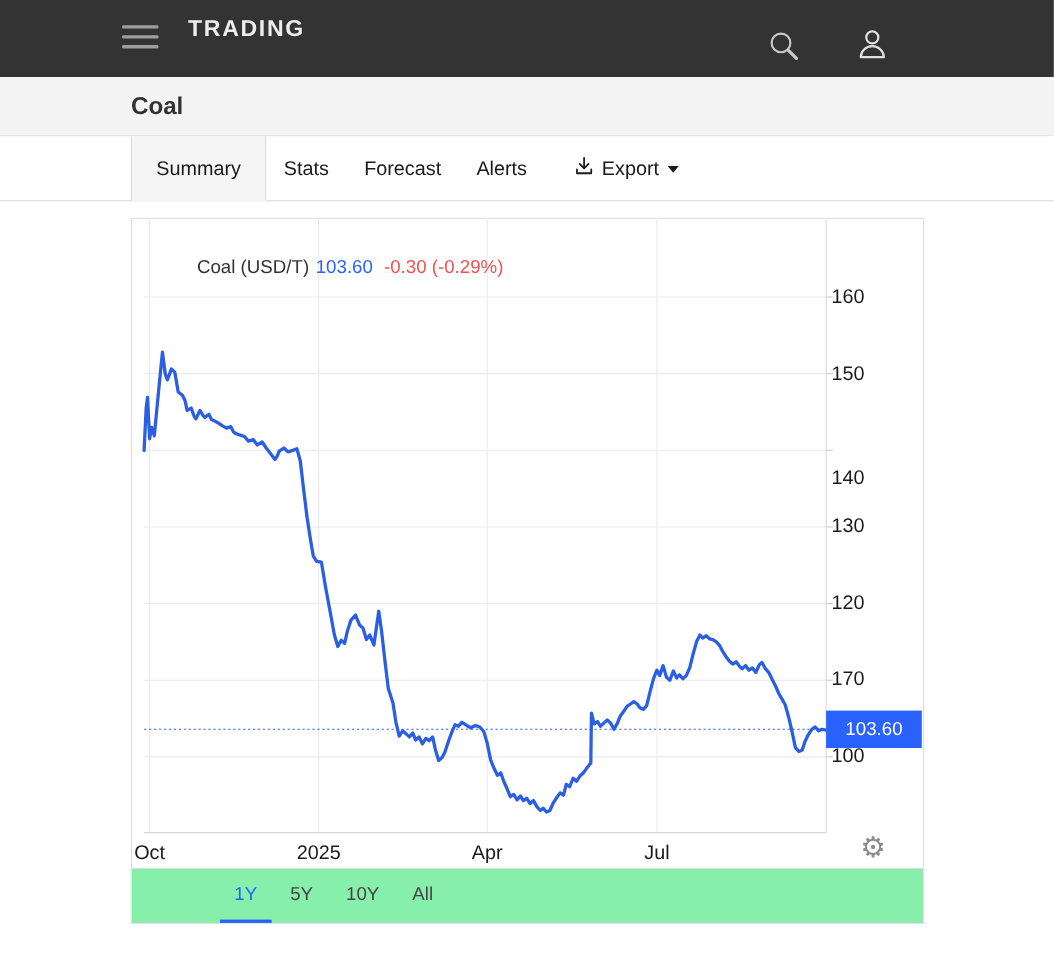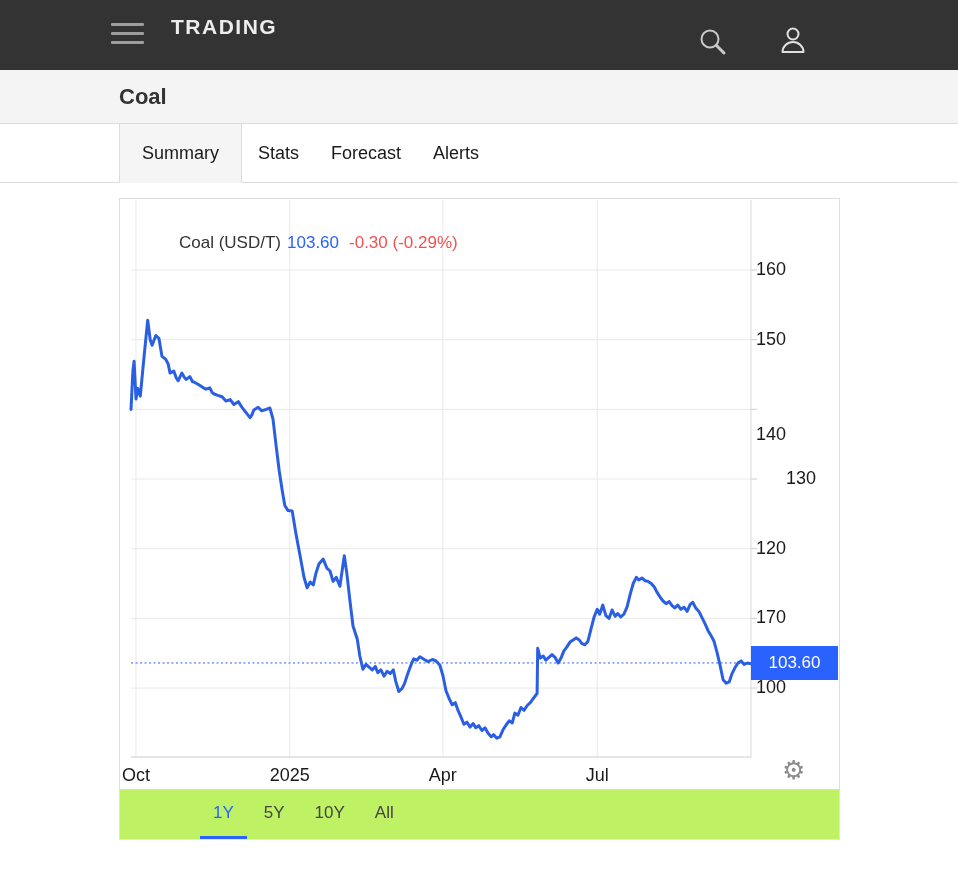--- a/index.html
+++ b/index.html
@@ -41,21 +41,21 @@
   .chart-title .price{color:#2962ff;margin-left:6px;}
   .chart-title .change{color:#ef5350;margin-left:10px;}
   #plot-svg{position:absolute;left:11px;top:1px;overflow:visible;}
   .y-label{position:absolute;left:636px;width:60px;font-size:18px;color:#1a1a1a;text-align:left;}
   .x-label{position:absolute;top:566px;width:60px;font-size:18px;color:#1a1a1a;text-align:center;}
   .price-badge{position:absolute;left:631px;width:87px;height:34px;background:#2962ff;color:#fff;
     font-size:17px;display:flex;align-items:center;justify-content:center;}
   .gear{position:absolute;left:662px;top:558px;font-size:26px;color:#8c8c8c;cursor:pointer;line-height:1;}
 
   
-  .range-bar{position:absolute;left:119px;top:790px;width:721px;height:50px;background:#bef264;
+  .range-bar{position:absolute;left:119px;top:790px;width:721px;height:50px;background:#86efac;
     border:1px solid #e3e3e3;border-top:none;box-sizing:border-box;display:flex;align-items:stretch;
     padding-left:80px;}
   .range-opt{display:flex;align-items:center;padding:0 13px;font-size:17px;color:#444;cursor:pointer;
     border-bottom:3px solid transparent;box-sizing:border-box;margin-right:4px;}
   .range-opt.active{color:#2962ff;border-bottom:3px solid #2962ff;}
 </style>
 </head>
 <body>
 
 <div class="app-header">
@@ -82,20 +82,31 @@
 </div>
 
 <div class="title-band"></div>
 <div class="page-title">Coal</div>
 
 <div class="tab-row">
   <div class="tab active">Summary</div>
   <div class="tab">Stats</div>
   <div class="tab">Forecast</div>
   <div class="tab">Alerts</div>
+  <div class="tab export">
+    <span>
+      <svg width="20" height="20" viewBox="0 0 20 20" fill="none" stroke="#1a1a1a" stroke-width="1.6" stroke-linecap="round" stroke-linejoin="round">
+        <path d="M10 2.5 v9"></path>
+          <path d="M6 8 l4 4 4 -4"></path>
+          <path d="M3.5 13 v3.5 h13 v-3.5"></path>
+      </svg>
+    </span>
+    <span>Export</span>
+    <span class="caret-down"></span>
+  </div>
 </div>
 
 <div class="chart-card">
   <svg id="plot-svg" width="620" height="557" viewBox="0 0 620 557">
       <line x1="0" y1="70.01835000000007" x2="620" y2="70.01835000000007" stroke="#e9e9e9" stroke-width="1"></line>
       <line x1="620" y1="70.01835000000007" x2="626" y2="70.01835000000007" stroke="#cccccc" stroke-width="1"></line>
       <line x1="0" y1="139.68835000000007" x2="620" y2="139.68835000000007" stroke="#e9e9e9" stroke-width="1"></line>
       <line x1="620" y1="139.68835000000007" x2="626" y2="139.68835000000007" stroke="#cccccc" stroke-width="1"></line>
       <line x1="0" y1="209.35835000000006" x2="620" y2="209.35835000000006" stroke="#e9e9e9" stroke-width="1"></line>
       <line x1="620" y1="209.35835000000006" x2="626" y2="209.35835000000006" stroke="#cccccc" stroke-width="1"></line>
@@ -118,21 +129,21 @@
     </svg>
 
   <div class="chart-title">
     <span>Coal (USD/T)</span><span class="price">103.60</span><span class="change">-0.30 (-0.29%)</span>
   </div>
 
   <div id="y-labels">
       <div class="y-label" style="top: 60.0183px;">160</div>
       <div class="y-label" style="top: 129.688px;">150</div>
       <div class="y-label" style="top: 199.358px; margin-top: 26px;">140</div>
-      <div class="y-label" style="top: 269.028px; text-align: right;">130</div>
+      <div class="y-label" style="top: 269.028px;">130</div>
       <div class="y-label" style="top: 338.698px;">120</div>
       <div class="y-label" style="top: 408.368px;">170</div>
       <div class="y-label" style="top: 478.038px;">100</div>
     </div>
   <div id="x-labels">
       <div class="x-label" style="left: -14.04px;">Oct</div>
       <div class="x-label" style="left: 139.72px;">2025</div>
       <div class="x-label" style="left: 292.86px;">Apr</div>
       <div class="x-label" style="left: 447.24px;">Jul</div>
     </div>

